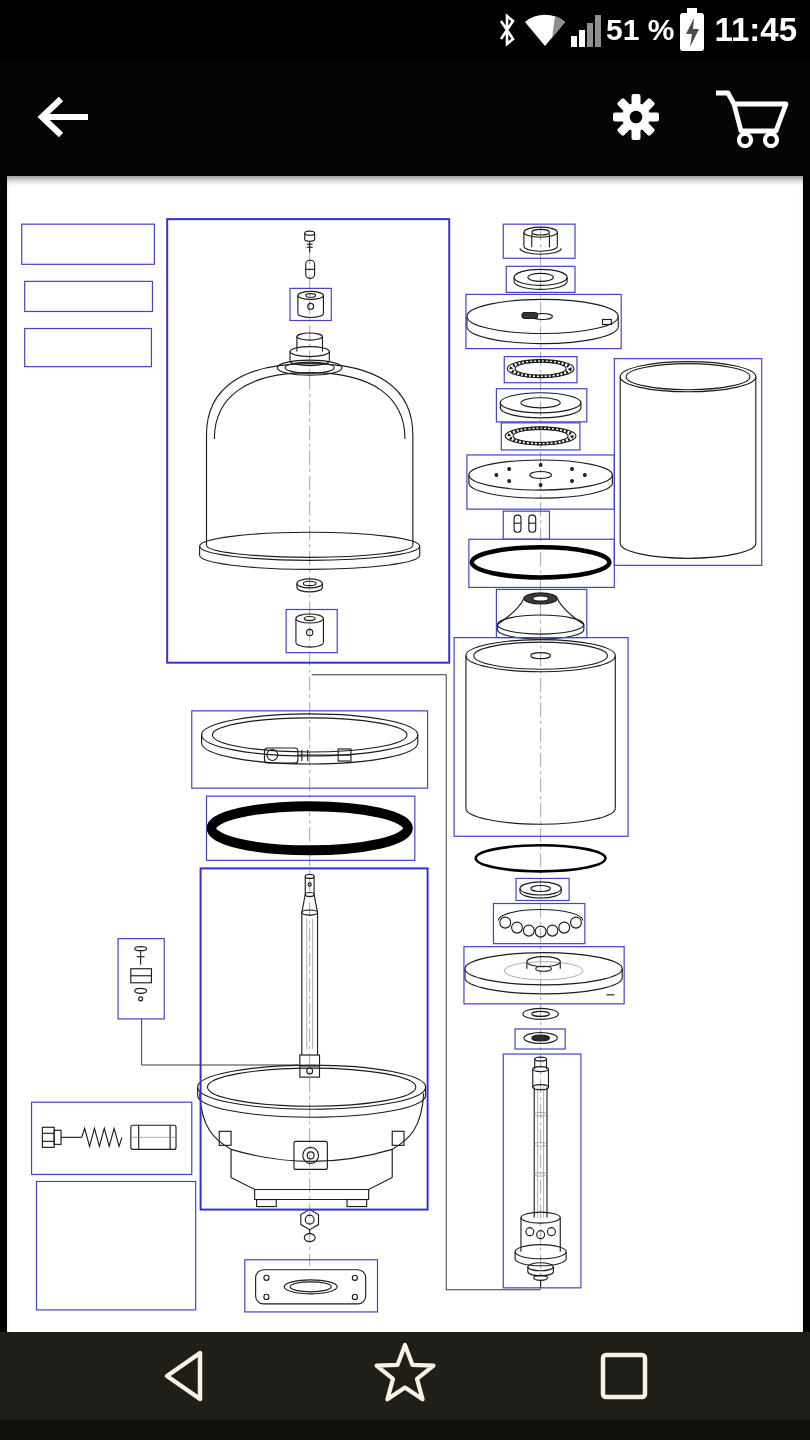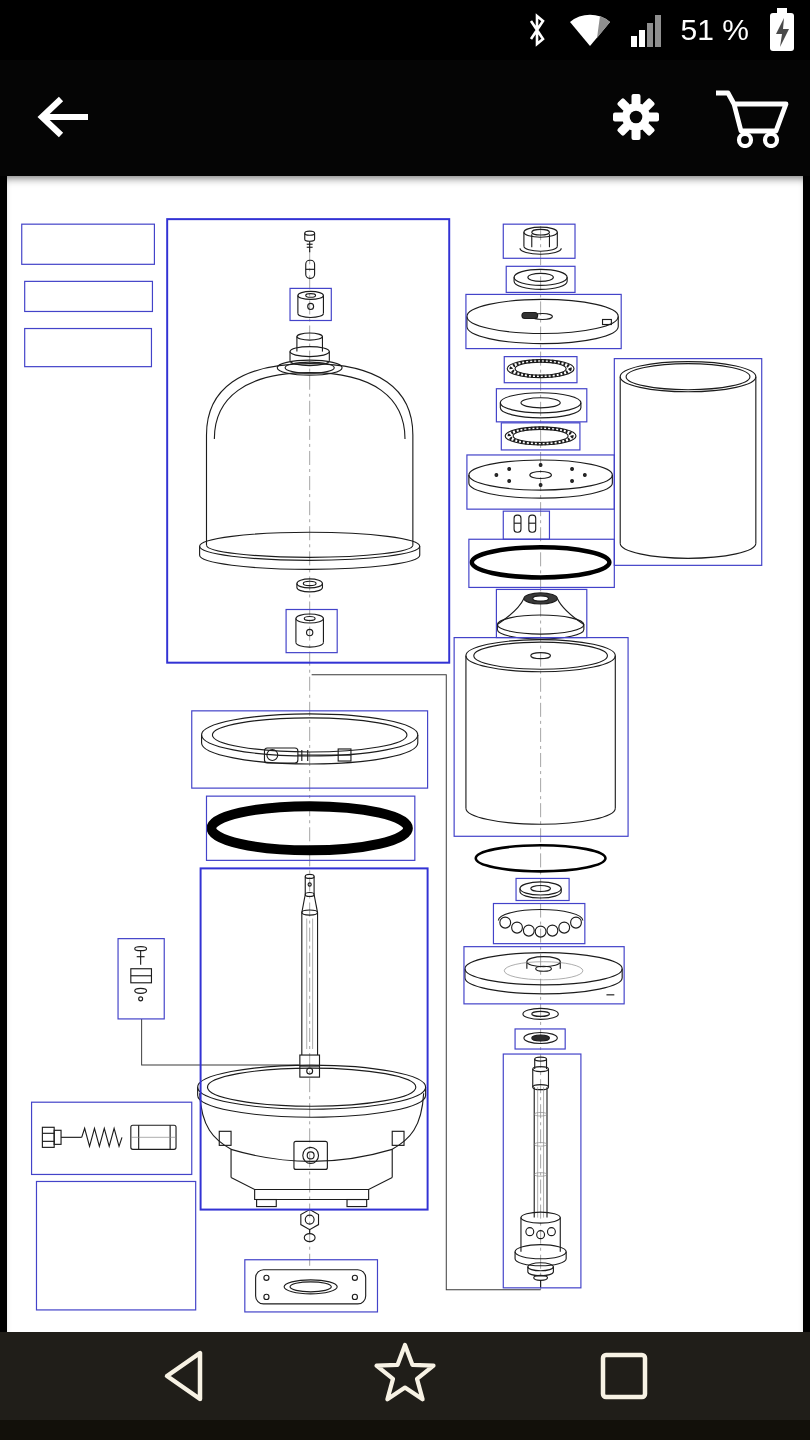--- a/index.html
+++ b/index.html
@@ -1,22 +1,22 @@
 <!DOCTYPE html>
 <html><head>
 <meta charset="utf-8">
 <style>
   html,body{margin:0;padding:0;background:#000;}
   .screen{position:relative;width:810px;height:1440px;margin:0 auto;background:#000;
           font-family:"Liberation Sans",sans-serif;overflow:hidden;}
 
   
   .status-bar{position:absolute;top:0;left:0;right:0;height:60px;background:#000;
-              display:flex;align-items:center;justify-content:flex-end;gap:18px;
-              padding-right:13px;color:#fff;}
+              display:flex;align-items:center;justify-content:flex-end;gap:3px;
+              padding-right:13px;color:#fff;font-weight:bold;}
   .sb-text{font-size:30px;line-height:60px;color:#fff;}
   .sb-time{font-size:33px;margin-left:4px;}
   .status-bar svg{display:block;}
 
   
   .app-bar{position:absolute;top:60px;left:0;right:0;height:116px;background:#050505;
            display:flex;align-items:center;}
   .ab-btn{background:none;border:none;padding:0;cursor:pointer;display:flex;align-items:center;justify-content:center;}
   .ab-back{margin-left:34px;}
   .ab-spacer{flex:1;}
@@ -73,20 +73,21 @@
       </svg>
     </span>
     <span class="sb-text">51 %</span>
     <span>
       <svg width="30" height="46" viewBox="0 0 30 46">
         <rect x="10" y="1" width="10" height="5" fill="#fff"></rect>
         <rect x="3" y="6" width="24" height="38" rx="3" fill="#fff"></rect>
         <path d="M17 11 L9 27 h6 L13 40 L22 22 h-6 Z" fill="#4a4a4a"></path>
       </svg>
     </span>
+    <span class="sb-text sb-time">11:45</span>
   </div>
 
   <div class="app-bar">
     <button class="ab-btn ab-back">
       <span>
         <svg width="58" height="50" viewBox="0 0 58 50">
           <g stroke="#fff" stroke-width="6.2" fill="none" stroke-linejoin="miter">
             <path d="M54 25 H9"></path>
               <path d="M27 7 L8 25 L27 43"></path>
           </g>

